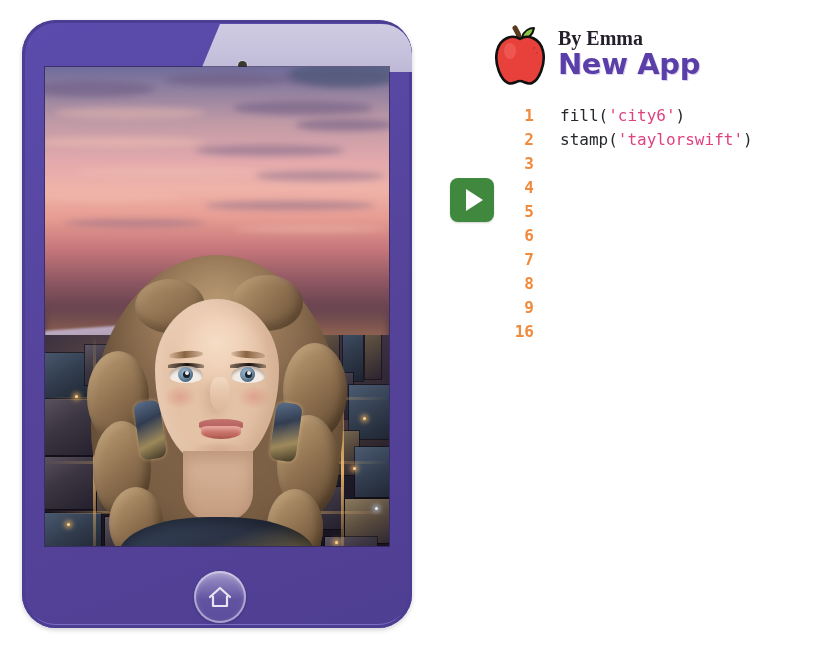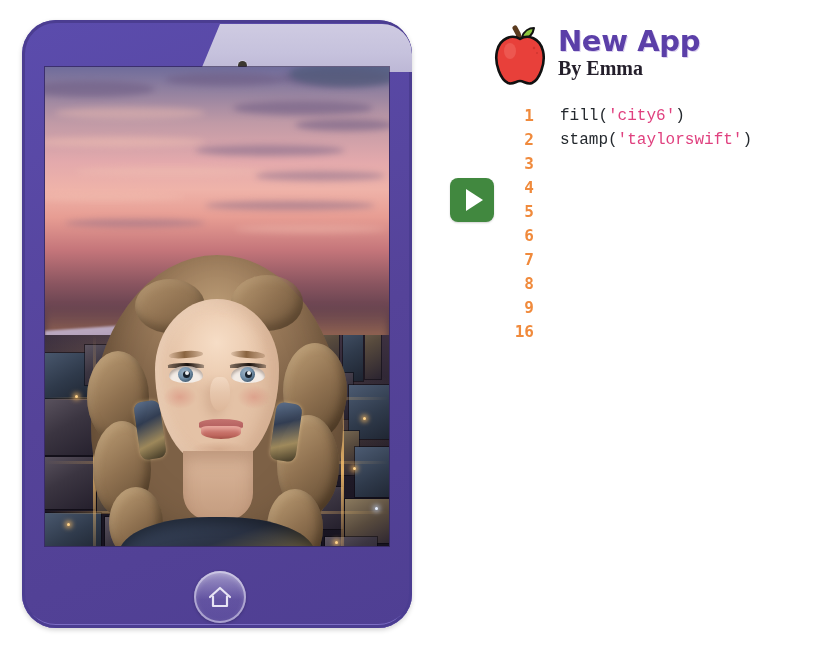--- a/index.html
+++ b/index.html
@@ -395,21 +395,20 @@
     color: #f08a3c;
     font-weight: bold;
     user-select: none;
     padding-right: 4px;
   }
   #gutter .ln { height: 24px; }
   #code-lines {
     padding-left: 22px;
     white-space: pre;
     color: #24292e;
-    font-family: Liberation Mono, monospace;
   }
   #code-lines .cl { height: 24px; }
   .tok-fn { color: #24292e; }
   .tok-punc { color: #24292e; }
   .tok-str { color: #e0417f; }
 </style>
 </head>
 <body>
 
 <div id="tablet-device">
@@ -571,22 +570,22 @@
     <svg id="apple-icon" viewBox="0 0 56 62">
       <path d="M30 13 C32 7 37 4 42 4 C41 10 37 14 31 15 Z" fill="#8dc63f" stroke="#111111" stroke-width="2" stroke-linejoin="round"></path>
       <path d="M28 16 C27 11 25 7 23 4" fill="none" stroke="#5a3a1e" stroke-width="5" stroke-linecap="round"></path>
       <path d="M28 15 C20 10 8 14 5 27 C2 40 9 56 16 59 C21 61 24 57 28 57
                C32 57 35 61 40 59 C47 56 54 40 51 27 C48 14 36 10 28 15 Z" fill="#e8403a" stroke="#111111" stroke-width="2.6" stroke-linejoin="round"></path>
       <ellipse cx="18" cy="27" rx="6" ry="8" fill="#f06a62" opacity="0.55"></ellipse>
       <circle cx="42" cy="24" r="1.2" fill="#c02e2a" opacity="0.6"></circle>
       <circle cx="45" cy="29" r="1.0" fill="#c02e2a" opacity="0.6"></circle>
     </svg>
     <div id="app-title-block">
+      <div id="app-author">By Emma</div>
       <div id="app-title">New App</div>
-      <div id="app-author">By Emma</div>
     </div>
   </div>
 
   <button id="run-button" title="Run">
     <span class="tri"></span>
   </button>
 
   <div id="code-editor">
     <div id="gutter">
         <div class="ln">1</div>

